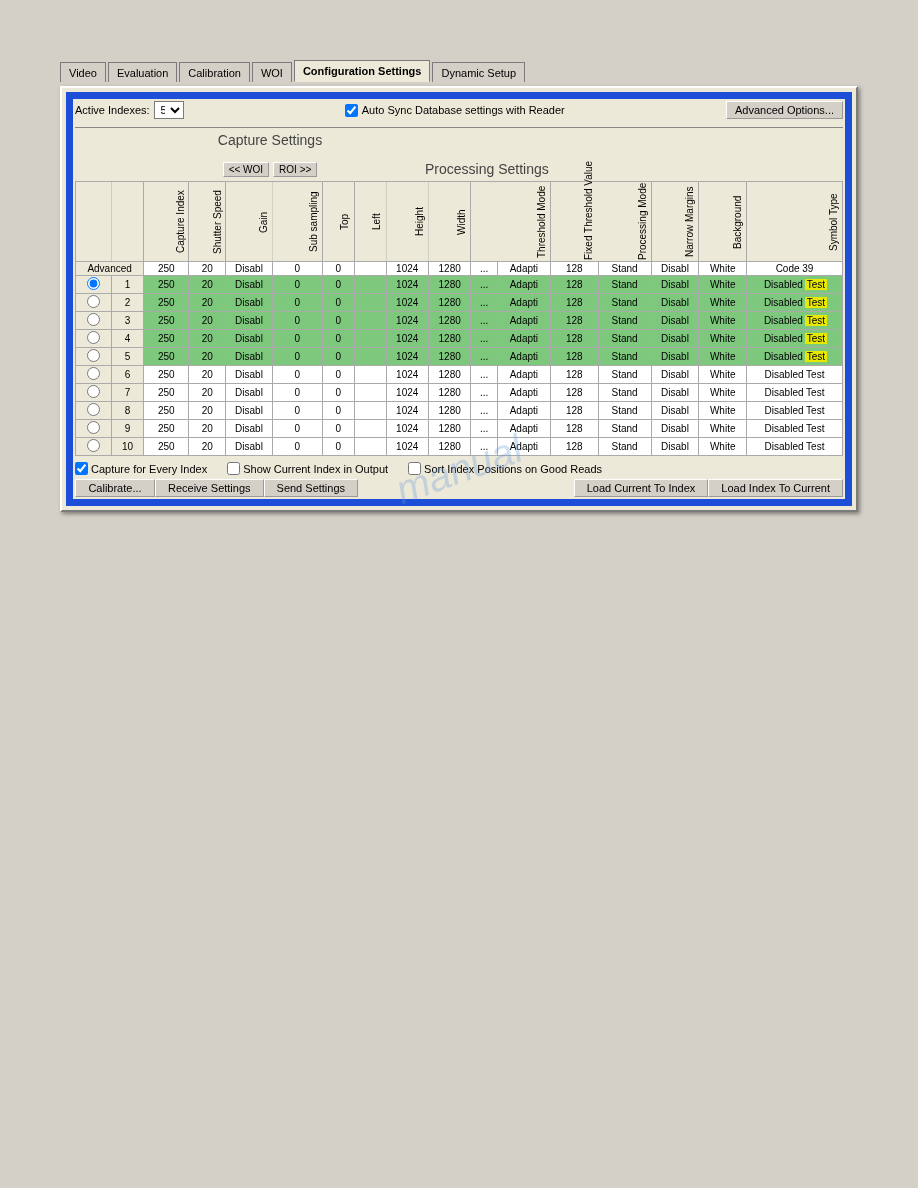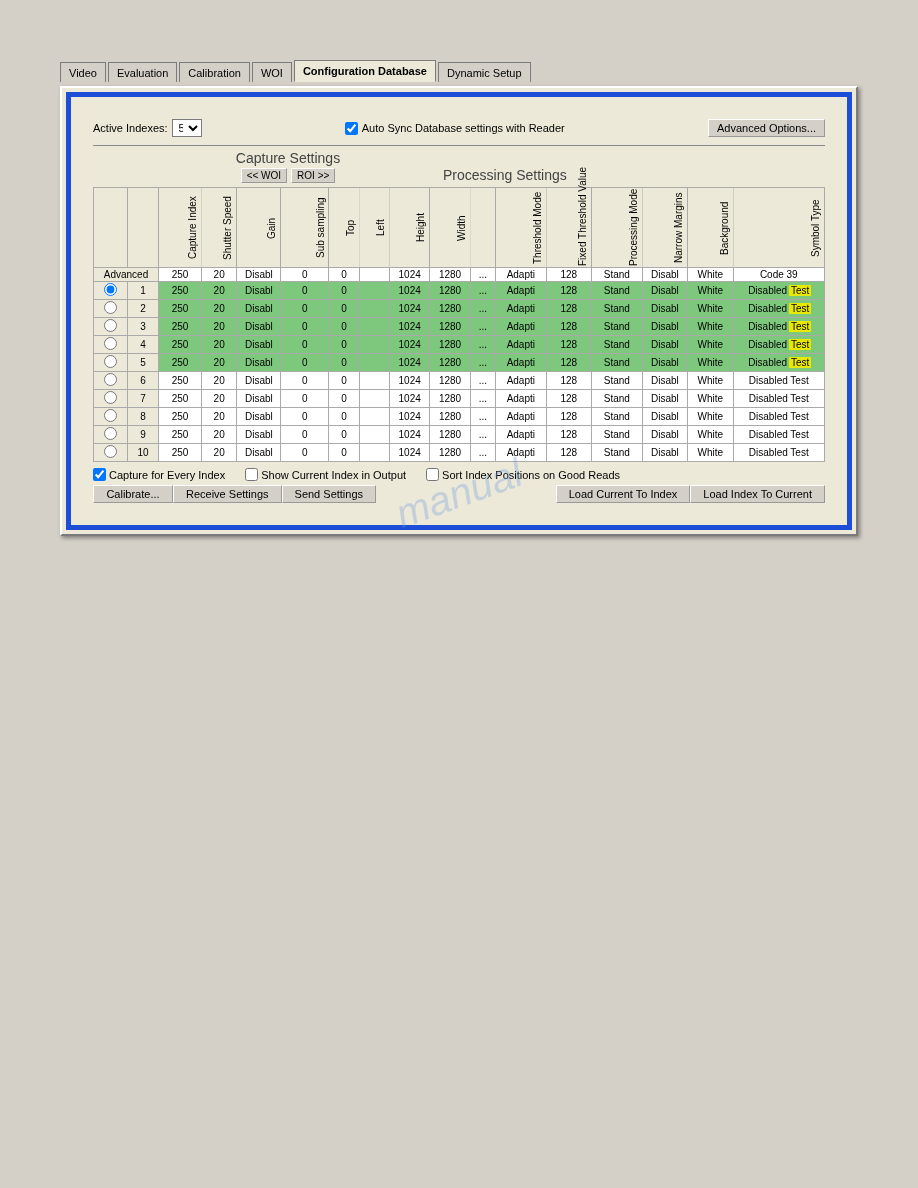--- a/index.html
+++ b/index.html
@@ -42,22 +42,22 @@
     .tab.active {
       background: #ece9d8;
       border-bottom: 1px solid #ece9d8;
       font-weight: bold;
       z-index: 1;
       height: 22px;
     }
     
     .content-area {
       background: #ece9d8;
-      border: 5px solid #1d4ed8;
-      padding: 22px;
+      border: 7px solid #1d4ed8;
+      padding: 2px;
     }
     
     .top-controls {
       display: flex;
       align-items: center;
       margin-bottom: 8px;
       gap: 10px;
     }
     .top-controls label {
       font-size: 11px;
@@ -174,21 +174,21 @@
 </head>
 <body>
 
 <div class="main-container" style="position:relative;">
 
   <div class="tab-bar">
     <div class="tab">Video</div>
     <div class="tab">Evaluation</div>
     <div class="tab">Calibration</div>
     <div class="tab">WOI</div>
-    <div class="tab active">Configuration Database</div>
+    <div class="tab active">Configuration Settings</div>
     <div class="tab">Dynamic Setup</div>
   </div>
 
   <div class="window">
     <div class="content-area">
 
       <div class="top-controls">
         <div class="active-indexes">
           <span>Active Indexes:</span>
           <select class="select-box">
@@ -208,21 +208,21 @@
       <hr class="section-divider">
 
       <div>
 
         <div style="display:flex; align-items:flex-end; margin-bottom:0;">
 
           <div style="width:40px;"></div>
 
           <div style="flex: 0 0 310px; text-align:center; position:relative;">
             <div style="font-size:14px; color:#444;">Capture Settings</div>
-            <div style="display:flex; gap:4px; justify-content:center; margin-top:2px;">
+            <div style="display:flex; gap:4px; justify-content:center; margin-top:14px;">
               <button class="small-btn">&lt;&lt; WOI</button>
               <button class="small-btn">ROI &gt;&gt;</button>
             </div>
           </div>
 
           <div style="flex:1; text-align:left;">
             <div style="font-size:14px; color:#444;">Processing Settings</div>
           </div>
         </div>
 

